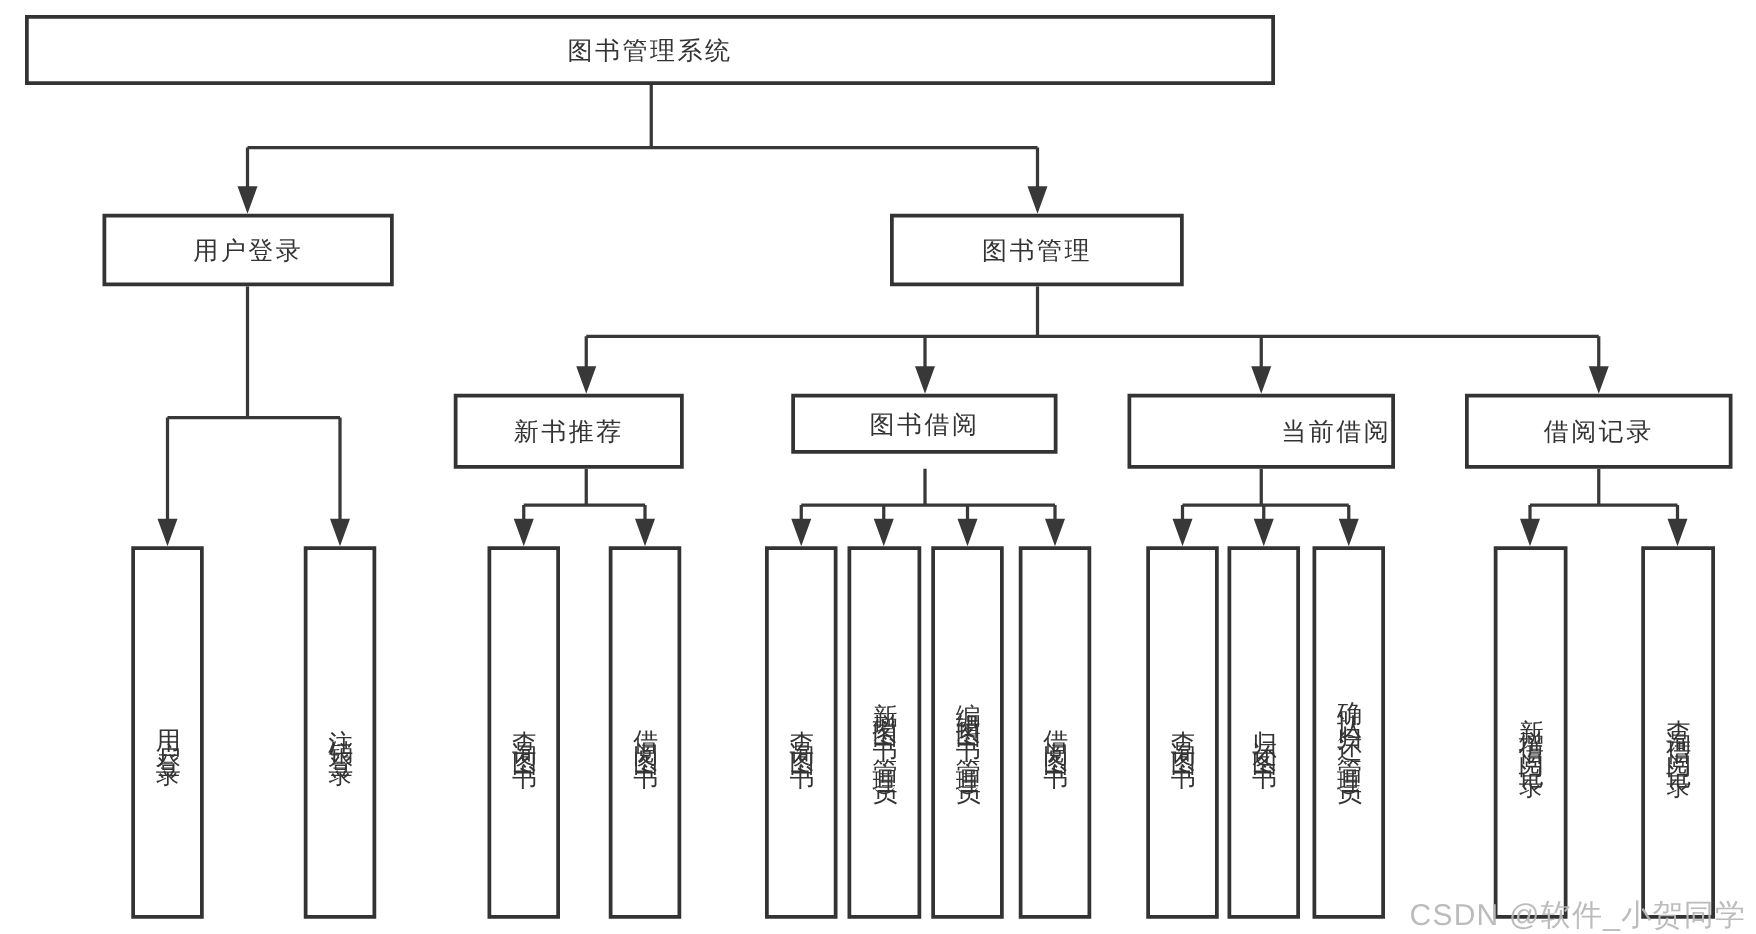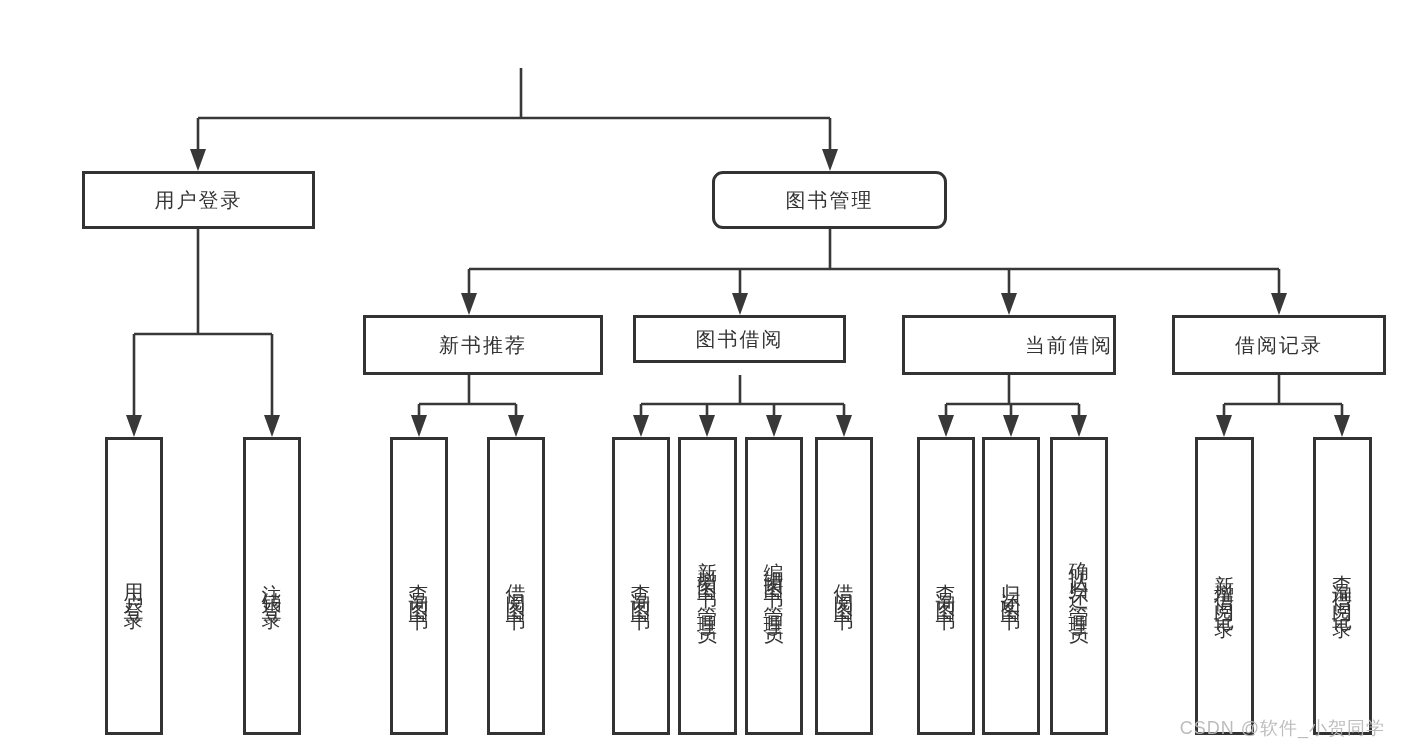--- a/index.html
+++ b/index.html
@@ -36,22 +36,22 @@
   .leaf .lbl{
     writing-mode:vertical-rl;
     text-orientation:mixed;
     letter-spacing:9px;
     white-space:normal;
     line-height:1;
     max-height:288px;
   }
   .watermark{
     position:absolute;
-    right:20px;top:716px;
-    font-size:18px;
+    right:8px;top:716px;
+    font-size:24px;
     color:var(--watermark);
     letter-spacing:1px;
     opacity:.95;
     z-index:5;
     white-space:nowrap;
   }
 </style>
 </head>
 <body>
 
@@ -71,29 +71,32 @@
       <path d="M190 149 H206 L198 171 Z M822 149 H838 L830 171 Z"></path>
       <path d="M126 415 H142 L134 437 Z M264 415 H280 L272 437 Z"></path>
       <path d="M461 293 H477 L469 315 Z M732 293 H748 L740 315 Z M1001 293 H1017 L1009 315 Z M1271 293 H1287 L1279 315 Z"></path>
       <path d="M411 415 H427 L419 437 Z M508 415 H524 L516 437 Z"></path>
       <path d="M633 415 H649 L641 437 Z M699 415 H715 L707 437 Z M766 415 H782 L774 437 Z M836 415 H852 L844 437 Z"></path>
       <path d="M938 415 H954 L946 437 Z M1003 415 H1019 L1011 437 Z M1071 415 H1087 L1079 437 Z"></path>
       <path d="M1216 415 H1232 L1224 437 Z M1334 415 H1350 L1342 437 Z"></path>
     </g>
   </svg>
 
+  <div class="node" style="left:20px;top:12px;width:1000px;height:56px;">
+    <span class="lbl">图书管理系统</span>
+  </div>
 
   <div class="node" style="left:82px;top:171px;width:233px;height:58px;">
     <span class="lbl">用户登录</span>
   </div>
-  <div class="node" style="left:712px;top:171px;width:235px;height:58px;border-radius:11px;">
+  <div class="node" style="left:712px;top:171px;width:235px;height:58px;">
     <span class="lbl">图书管理</span>
   </div>
 
-  <div class="node" style="left:363px;top:315px;width:240px;height:60px;">
+  <div class="node" style="left:363px;top:315px;width:184px;height:60px;">
     <span class="lbl">新书推荐</span>
   </div>
   <div class="node" style="left:633px;top:315px;width:213px;height:48px;">
     <span class="lbl">图书借阅</span>
   </div>
   <div class="node" style="left:902px;top:315px;width:214px;height:60px;justify-content:flex-end;">
     <span class="lbl">当前借阅</span>
   </div>
   <div class="node" style="left:1172px;top:315px;width:214px;height:60px;">
     <span class="lbl">借阅记录</span>

